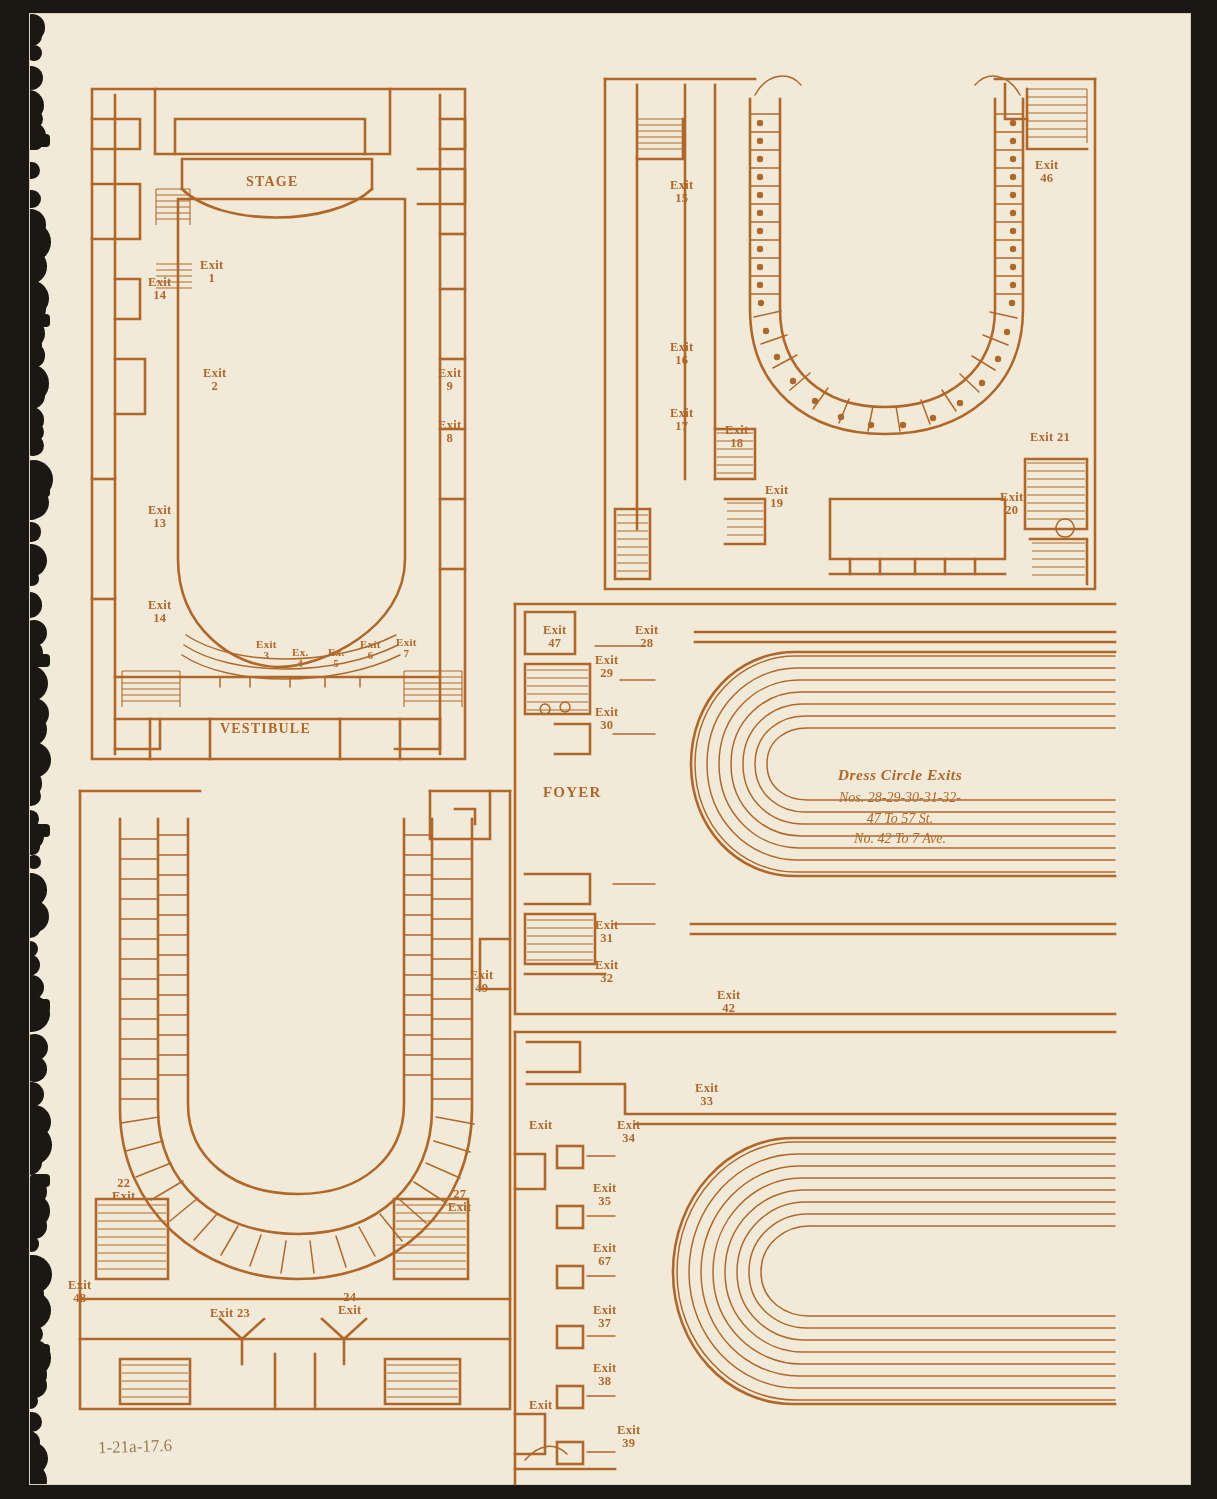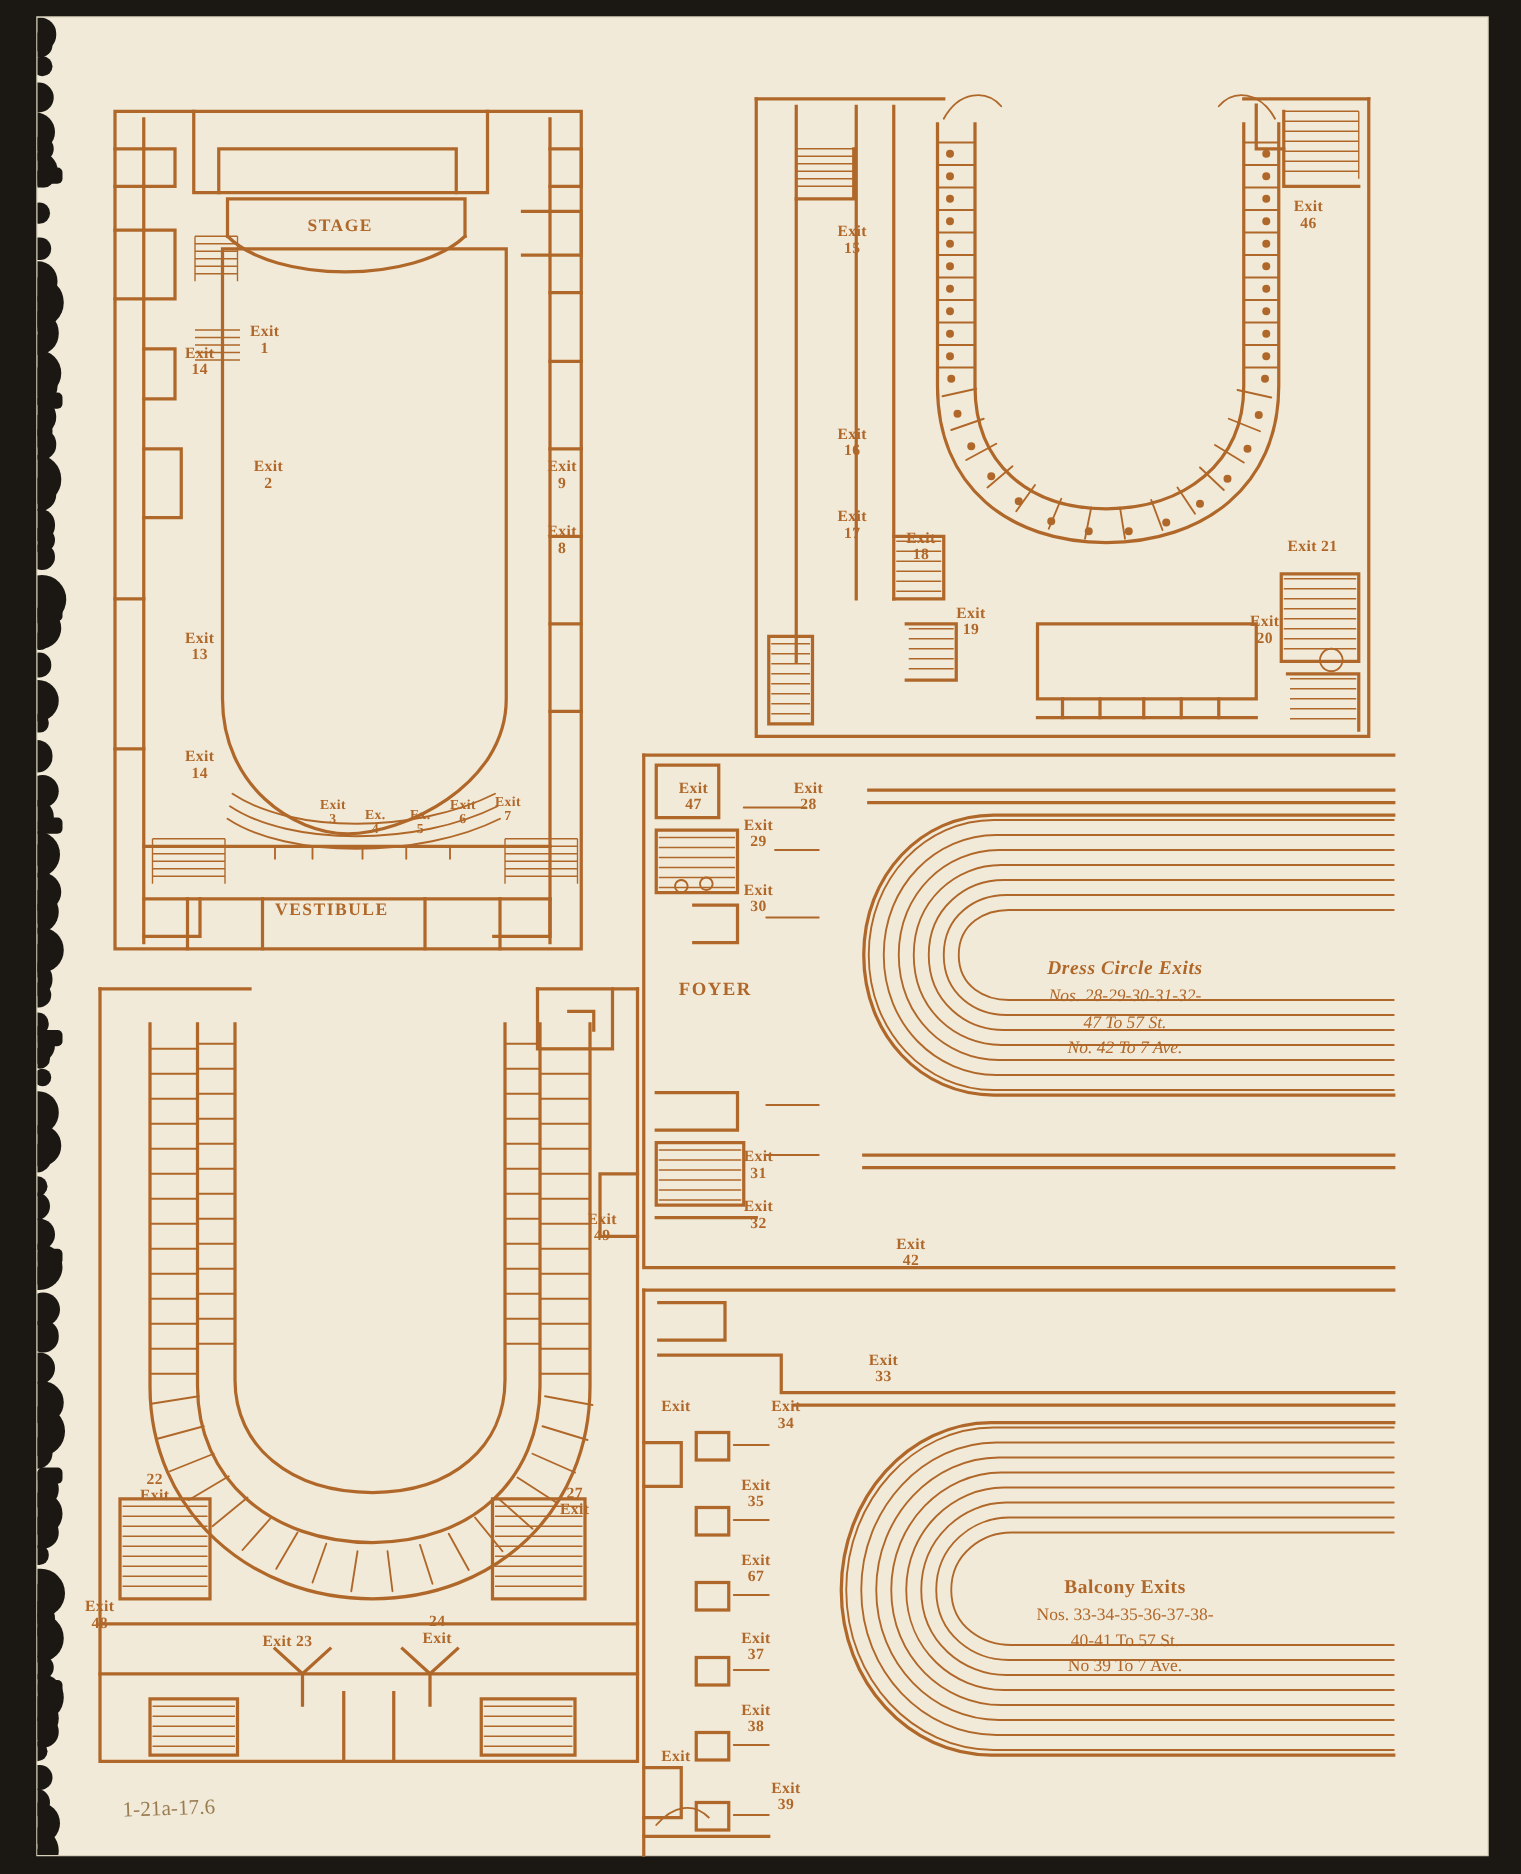--- a/index.html
+++ b/index.html
@@ -489,26 +489,20 @@
         </g>
 
         <path class="l" d="M20 140 L50 140 L50 175 L20 175"></path>
         <path class="l" d="M20 400 L50 400 L50 440 L20 440"></path>
         <path class="l" d="M20 455 L120 455"></path>
         <path class="lt" d="M30 446 C44 430 60 428 72 440"></path>
 
         <path class="lt" d="M92 142 L120 142 M92 202 L120 202 M92 262 L120 262 M92 322 L120 322 M92 382 L120 382 M92 438 L120 438"></path>
       </svg>
 
-      <div class="legend" style="left:260px;top:245px;width:290px;">
-        <span class="hdg">Balcony Exits</span>
-        <span class="sub">Nos. 33-34-35-36-37-38-</span>
-        <span class="sub">40-41 To 57 St.</span>
-        <span class="sub">No 39 To 7 Ave.</span>
-      </div>
 
       <div class="exit" style="left:200px;top:68px;">
         <span>Exit</span><br><span>33</span>
       </div>
       <div class="exit" style="left:122px;top:105px;">
         <span>Exit</span><br><span>34</span>
       </div>
       <div class="exit" style="left:98px;top:168px;">
         <span>Exit</span><br><span>35</span>
       </div>

